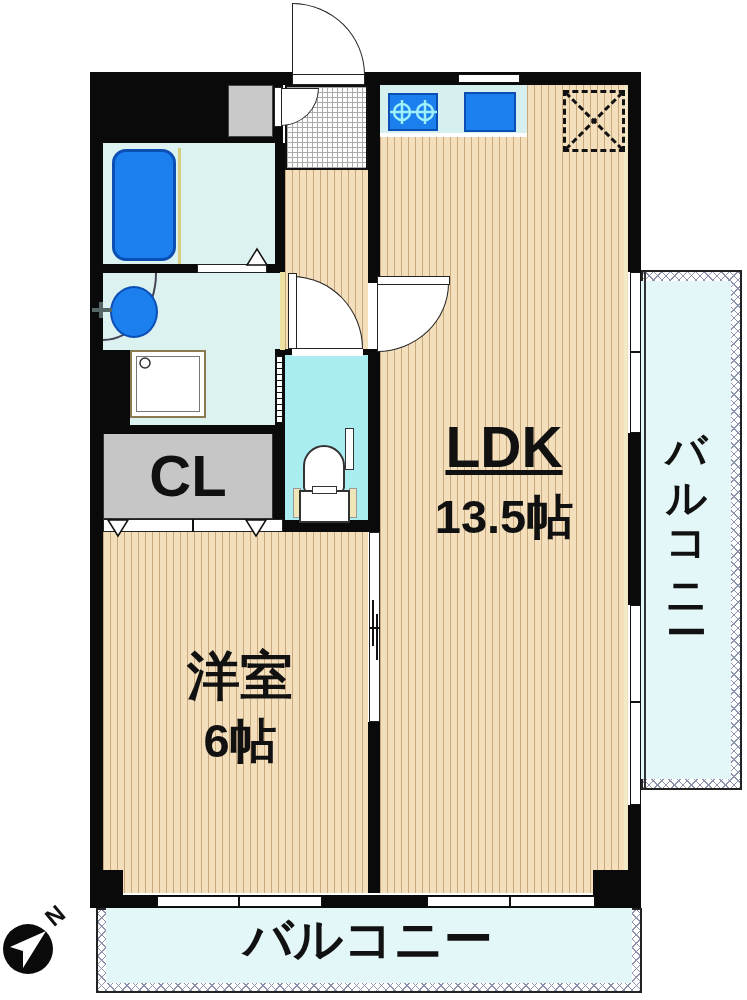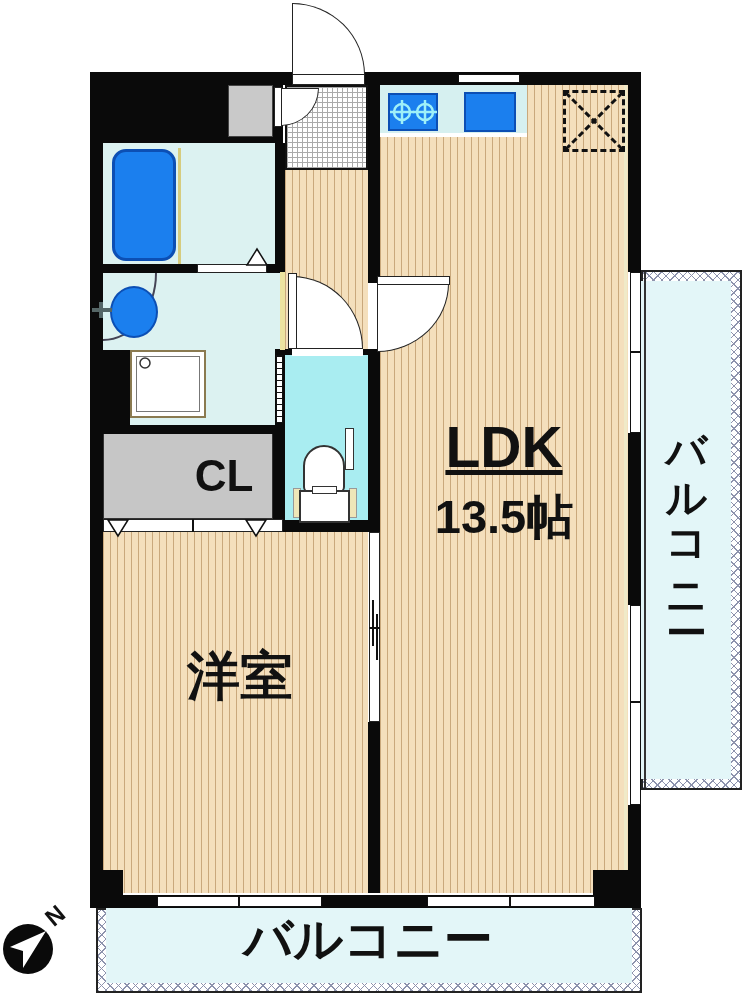--- a/index.html
+++ b/index.html
@@ -143,21 +143,22 @@
         <line x1="390" y1="112" x2="414" y2="112"></line>
       <circle cx="425" cy="112" r="8"></circle>
         <line x1="425" y1="100" x2="425" y2="124"></line>
         <line x1="413" y1="112" x2="437" y2="112"></line>
     </g>
   </svg>
 
   <div class="label" style="left:404px;top:418px;width:200px;font-size:57px;text-decoration:underline;">LDK</div>
   <div class="label" style="left:404px;top:492px;width:200px;font-size:47px;">13.5帖</div>
   <div class="label" style="left:140px;top:648px;width:200px;font-size:53px;">洋室</div>
-  <div class="label" style="left:103px;top:433px;width:170px;height:86px;font-size:44px;line-height:86px;margin-left:36px;">CL</div>
+  <div class="label" style="left:140px;top:716px;width:200px;font-size:47px;">6帖</div>
+  <div class="label" style="left:103px;top:433px;width:170px;height:86px;font-size:58px;line-height:86px;">CL</div>
   <div class="label vtext" style="left:662px;top:335px;width:46px;height:350px;font-size:41px;letter-spacing:5px;">バルコニー</div>
   <div class="label" style="left:178px;top:914px;width:380px;font-size:49px;">バルコニー</div>
 
   <svg class="abs" width="58" height="58" viewBox="0 0 58 58" style="left:0;top:921px;">
     <circle cx="28" cy="28" r="25" fill="#0a0a0a"></circle>
     <polygon points="46,10 10,26 23,30 23,47" fill="#fff"></polygon>
   </svg>
   <div class="label" style="left:42px;top:903px;width:26px;font-size:24px;transform:rotate(-40deg);">N</div>
 
 </div>

